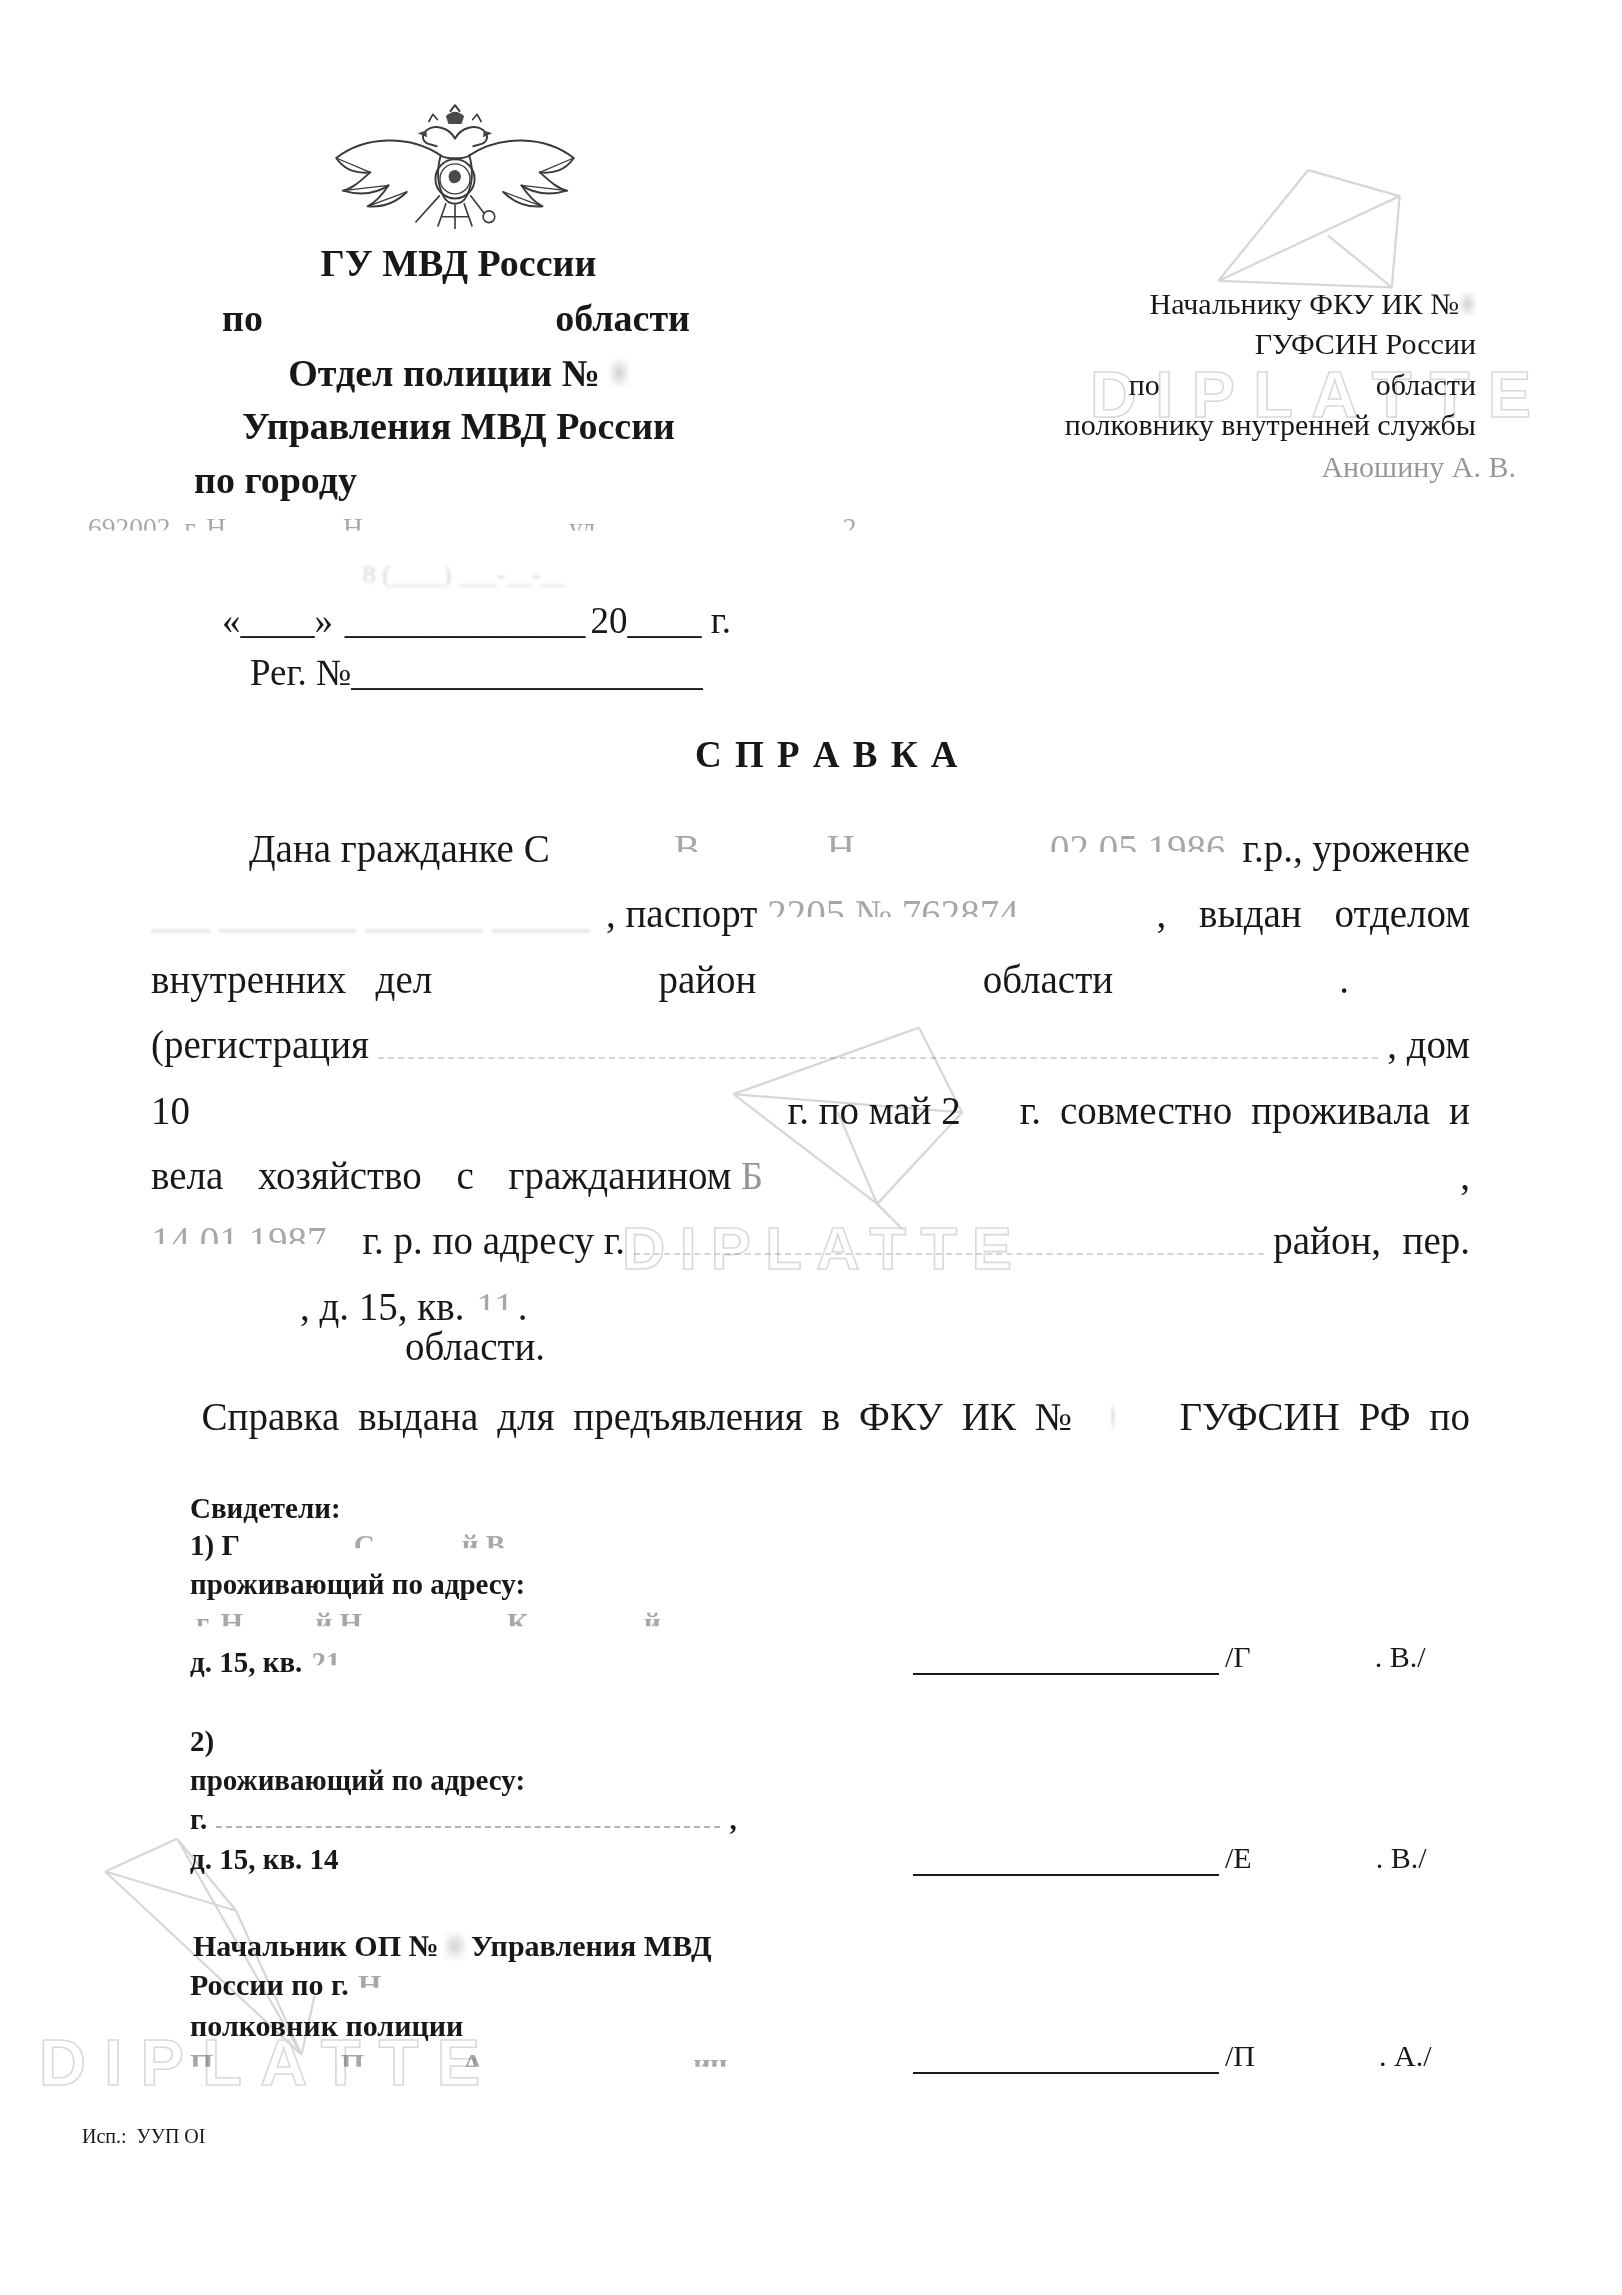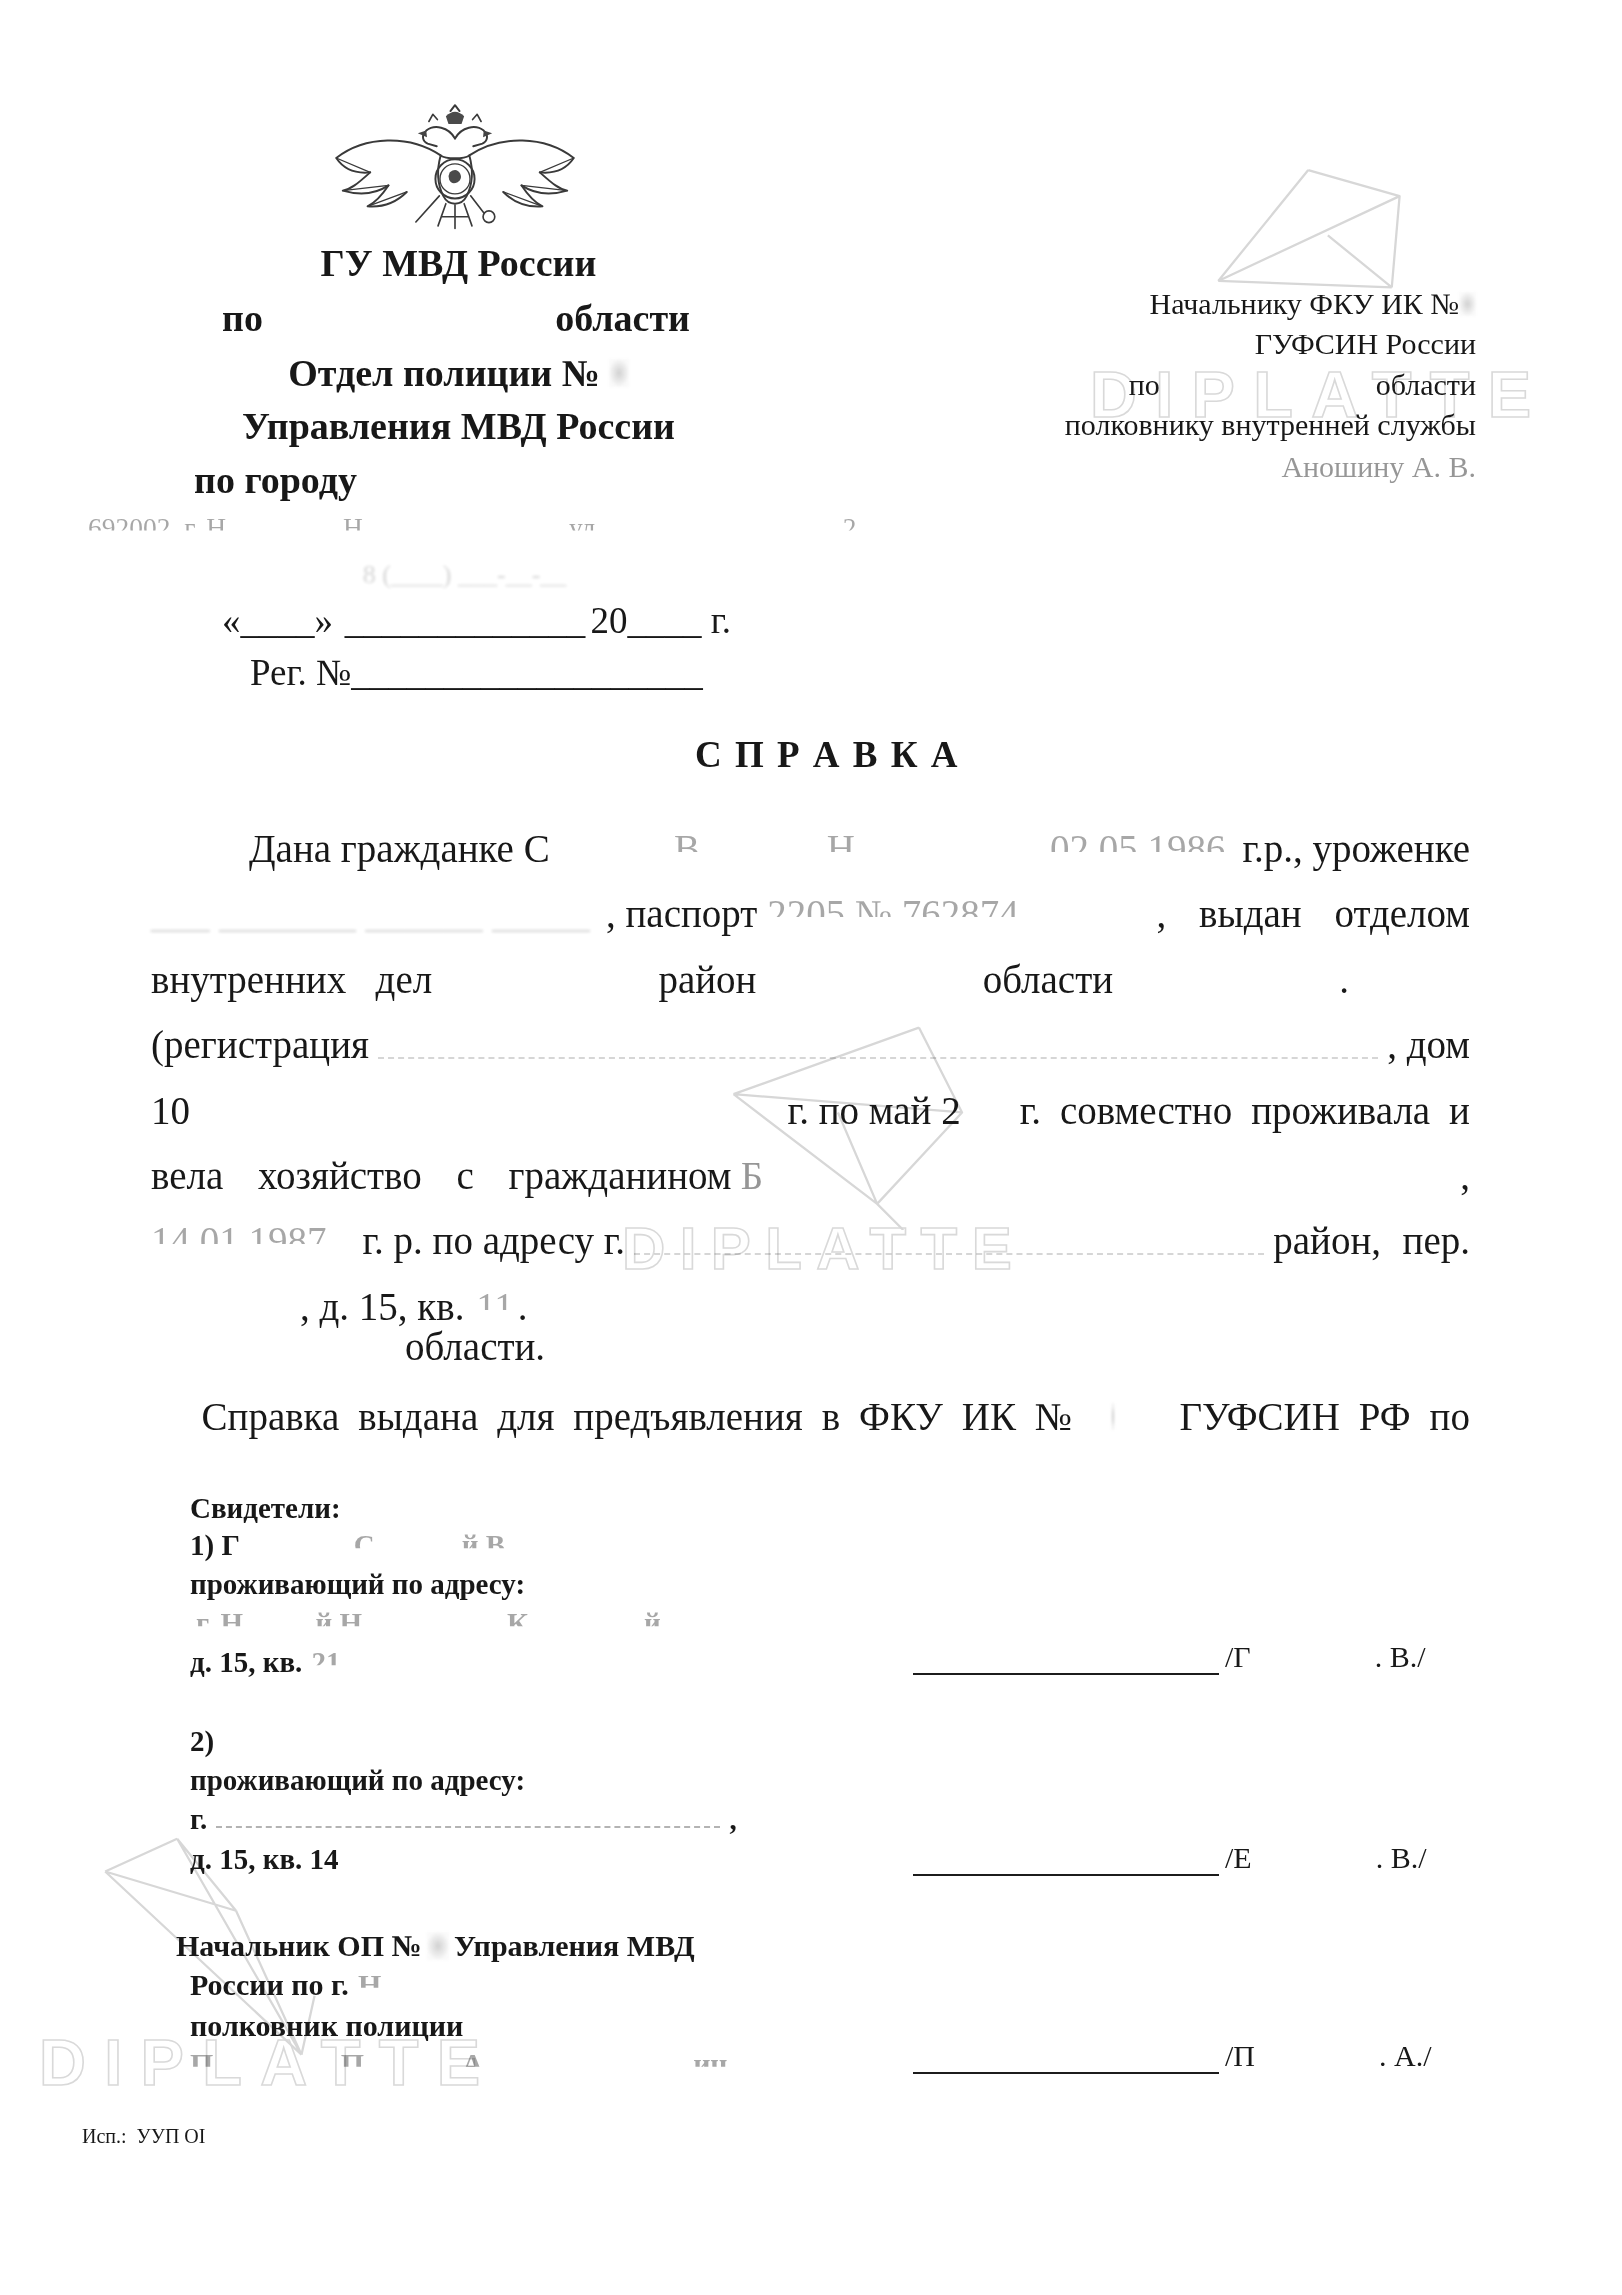--- a/index.html
+++ b/index.html
@@ -98,21 +98,21 @@
     <span class="t">Начальнику ФКУ ИК №</span>
     <span class="smudge" style="width:17px;height:23.6px;"></span>
   </div>
   <div class="abs rcp rt" style="left:949px;top:327px;width:527px;">ГУФСИН России</div>
   <div class="abs rcp row" style="left:949px;top:368px;width:527px;justify-content:flex-end;">
     <span class="t">по</span>
     <span class="sp" style="width:216px;"></span>
     <span class="t">области</span>
   </div>
   <div class="abs rcp rt" style="left:949px;top:408px;width:527px;">полковнику внутренней службы</div>
-  <div class="abs rcp rt ghost" style="left:949px;top:450px;width:527px;">Аношину А. В.</div>
+  <div class="abs rcp rt ghost" style="left:989px;top:450px;width:527px;">Аношину А. В.</div>
 
   <div class="abs row" style="left:222px;top:599px;font-size:37px;">
     <span class="t">«____»</span>
     <span class="sp" style="width:11.8px;"></span>
     <span class="t">_____________</span>
     <span class="sp" style="width:5.2px;"></span>
     <span class="t">20</span>
     <span class="t">____</span>
     <span class="t"> г.</span>
   </div>
@@ -234,21 +234,21 @@
     <span class="t">,</span>
   </div>
   <div class="abs wit" style="left:190px;top:1843px;">д. 15, кв. 14</div>
   <div class="sigline" style="left:913px;top:1874px;width:306px;"></div>
   <div class="abs row sigtxt" style="left:1225px;top:1841px;">
     <span class="t">/Е</span>
     <span class="sp" style="width:124px;"></span>
     <span class="t">. В./</span>
   </div>
 
-  <div class="abs off row" style="left:176px;top:1929px;">
+  <div class="abs off row" style="left:193px;top:1929px;">
     <span class="t">Начальник ОП №</span>
     <span class="smudge" style="width:22px;margin:0 5.2px;"></span>
     <span class="t">Управления МВД</span>
   </div>
   <div class="abs off row" style="left:190px;top:1968px;">
     <span class="t">России по г.</span>
     <span class="sp" style="width:9.2px;"></span>
     <span class="t tops">Н___________</span>
   </div>
   <div class="abs off" style="left:190px;top:2009px;">полковник полиции</div>

